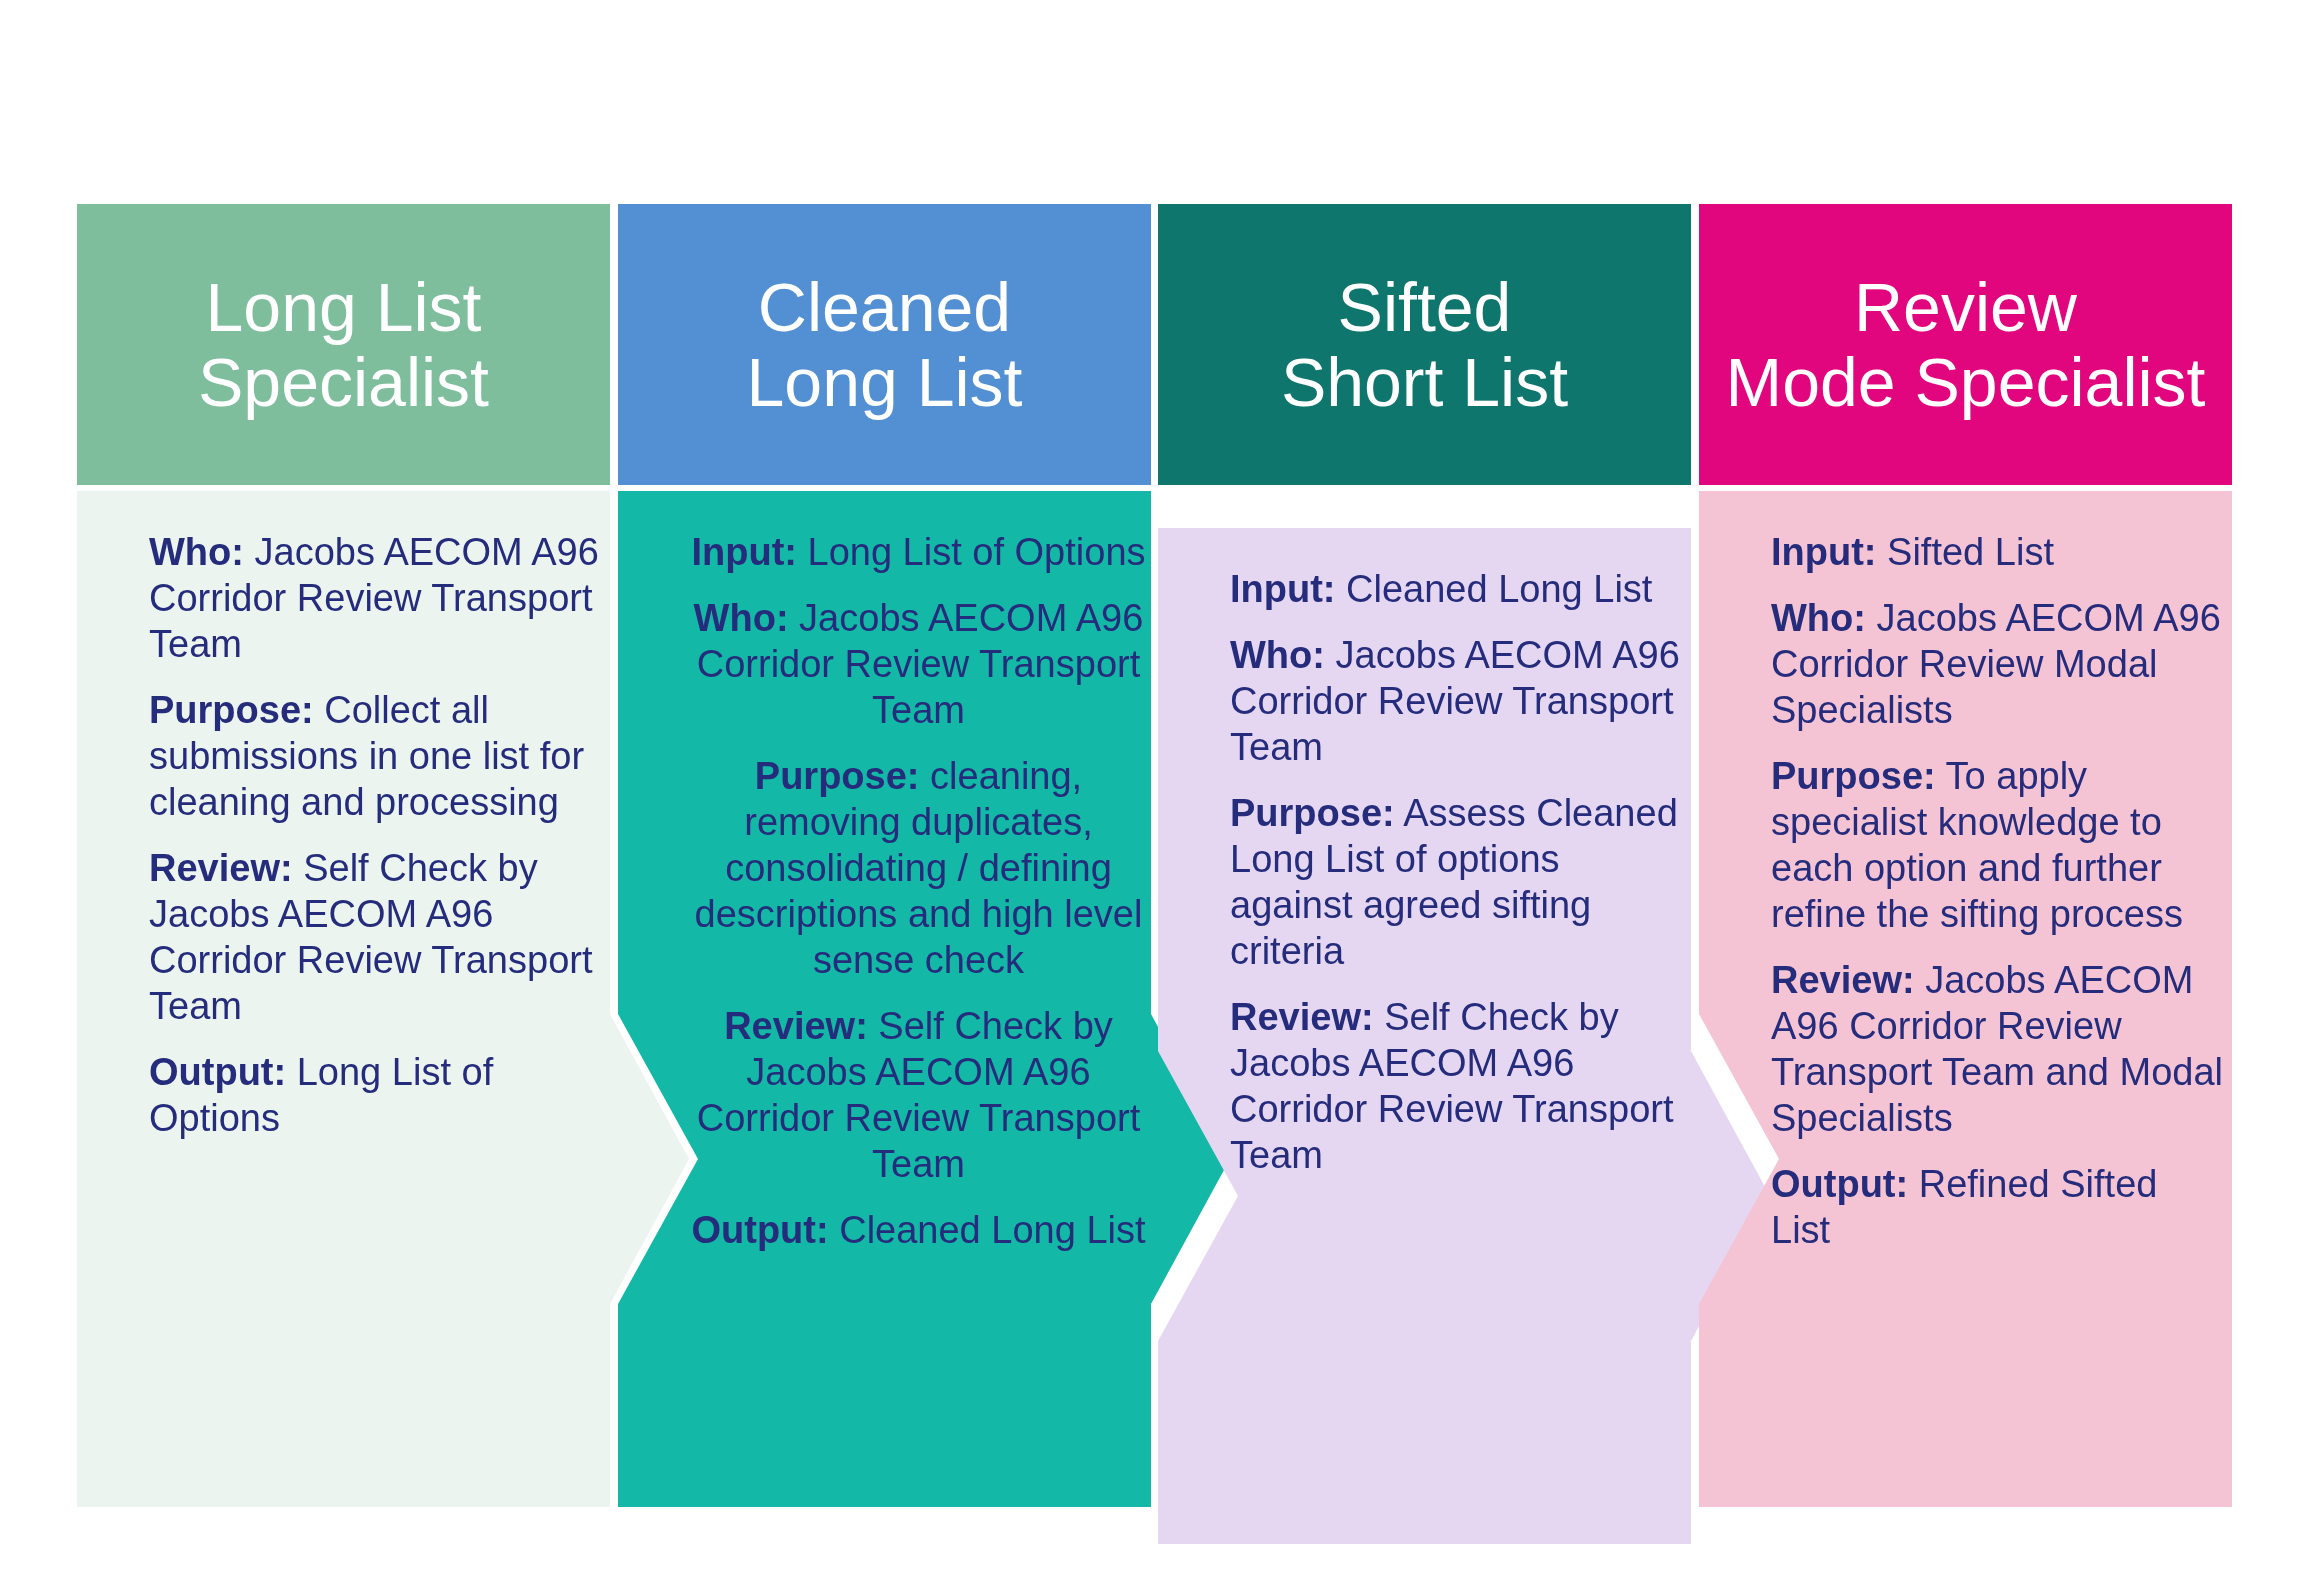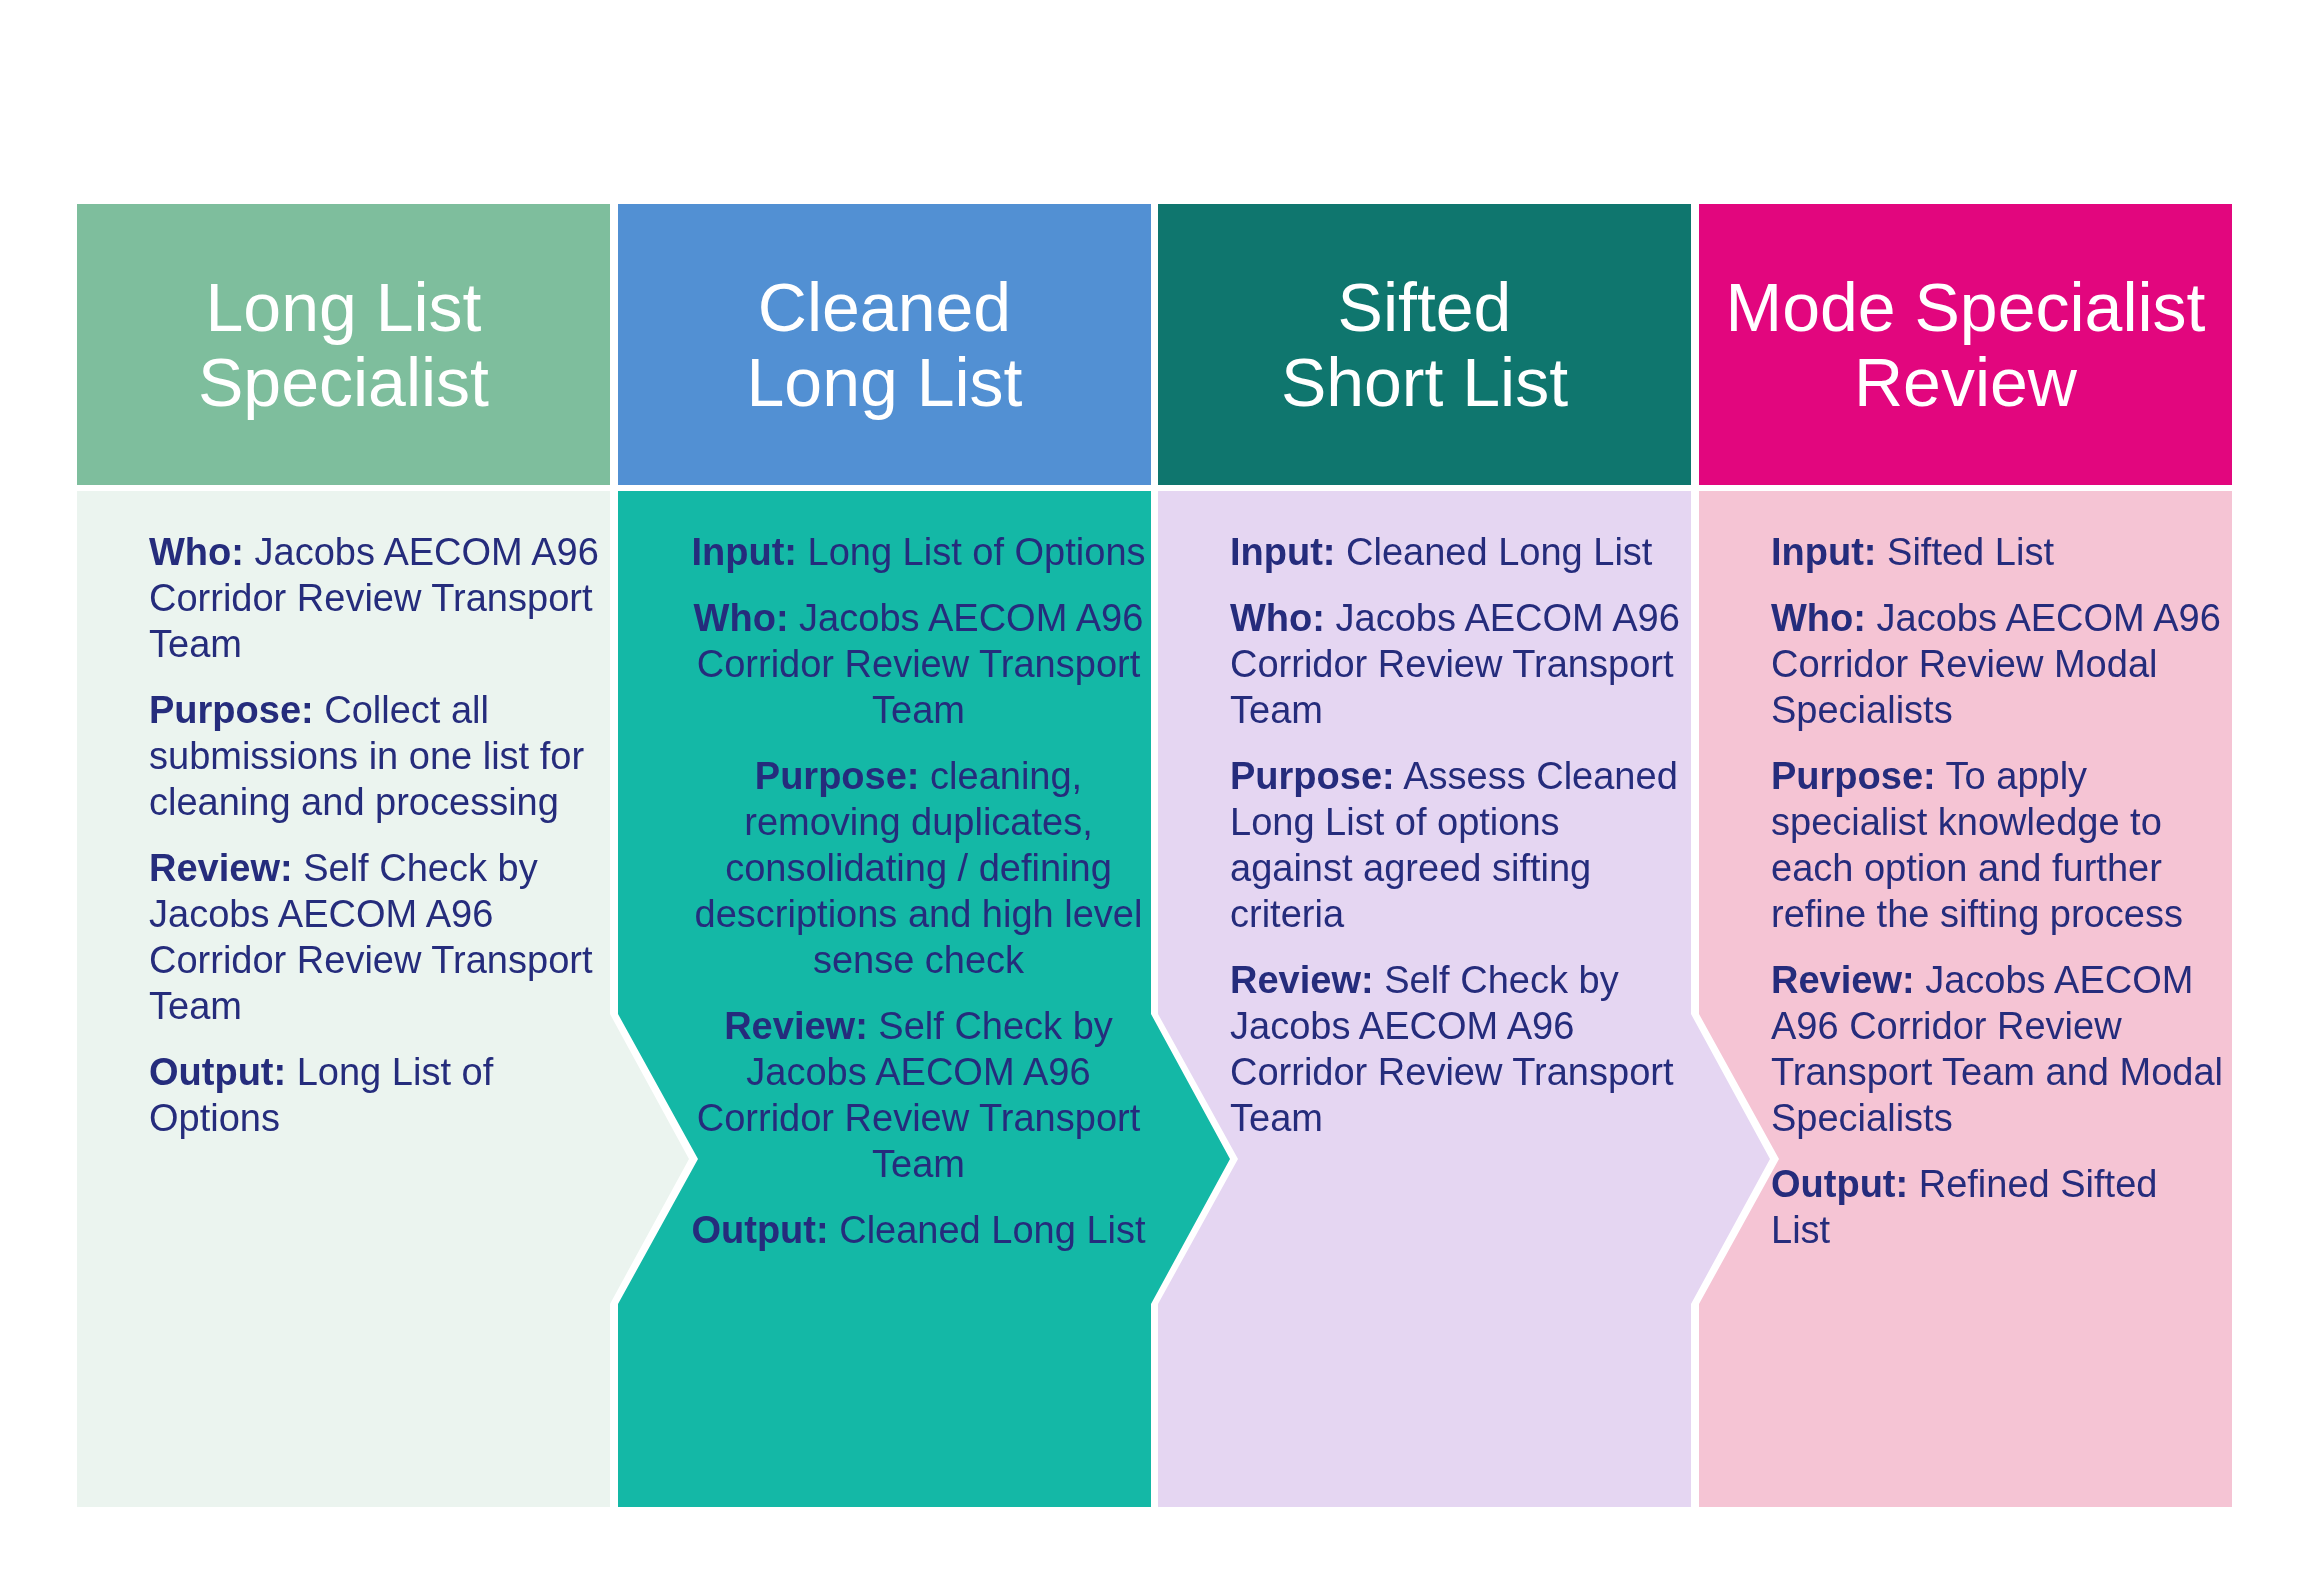--- a/index.html
+++ b/index.html
@@ -66,35 +66,35 @@
     </div>
   </div>
 
   <div class="col col3">
     <div class="header" style="background: #0f766e;">
       <div class="header-text">
         <div>Sifted</div>
         <div>Short List</div>
       </div>
     </div>
-    <div class="body" style="background: rgb(229, 214, 242);">
+    <div class="body" style="background: rgb(229, 214, 242); margin-top: 37px;">
       <div class="content">
         <p class="entry"><span class="label">Input:</span> <span>Cleaned Long List</span></p>
         <p class="entry"><span class="label">Who:</span> <span>Jacobs AECOM A96 Corridor Review Transport Team</span></p>
         <p class="entry"><span class="label">Purpose:</span> <span>Assess Cleaned Long List of options against agreed sifting criteria</span></p>
         <p class="entry"><span class="label">Review:</span> <span>Self Check by Jacobs AECOM A96 Corridor Review Transport Team</span></p>
       </div>
     </div>
   </div>
 
   <div class="col col4">
     <div class="header" style="background: rgb(226, 6, 126);">
       <div class="header-text">
+        <div>Review</div>
         <div>Mode Specialist</div>
-        <div>Review</div>
       </div>
     </div>
     <div class="body" style="background: rgb(245, 196, 212);">
       <div class="content">
         <p class="entry"><span class="label">Input:</span> <span>Sifted List</span></p>
         <p class="entry"><span class="label">Who:</span> <span>Jacobs AECOM A96 Corridor Review Modal Specialists</span></p>
         <p class="entry"><span class="label">Purpose:</span> <span>To apply specialist knowledge to each option and further refine the sifting process</span></p>
         <p class="entry"><span class="label">Review:</span> <span>Jacobs AECOM A96 Corridor Review Transport Team and Modal Specialists</span></p>
         <p class="entry"><span class="label">Output:</span> <span>Refined Sifted List</span></p>
       </div>

